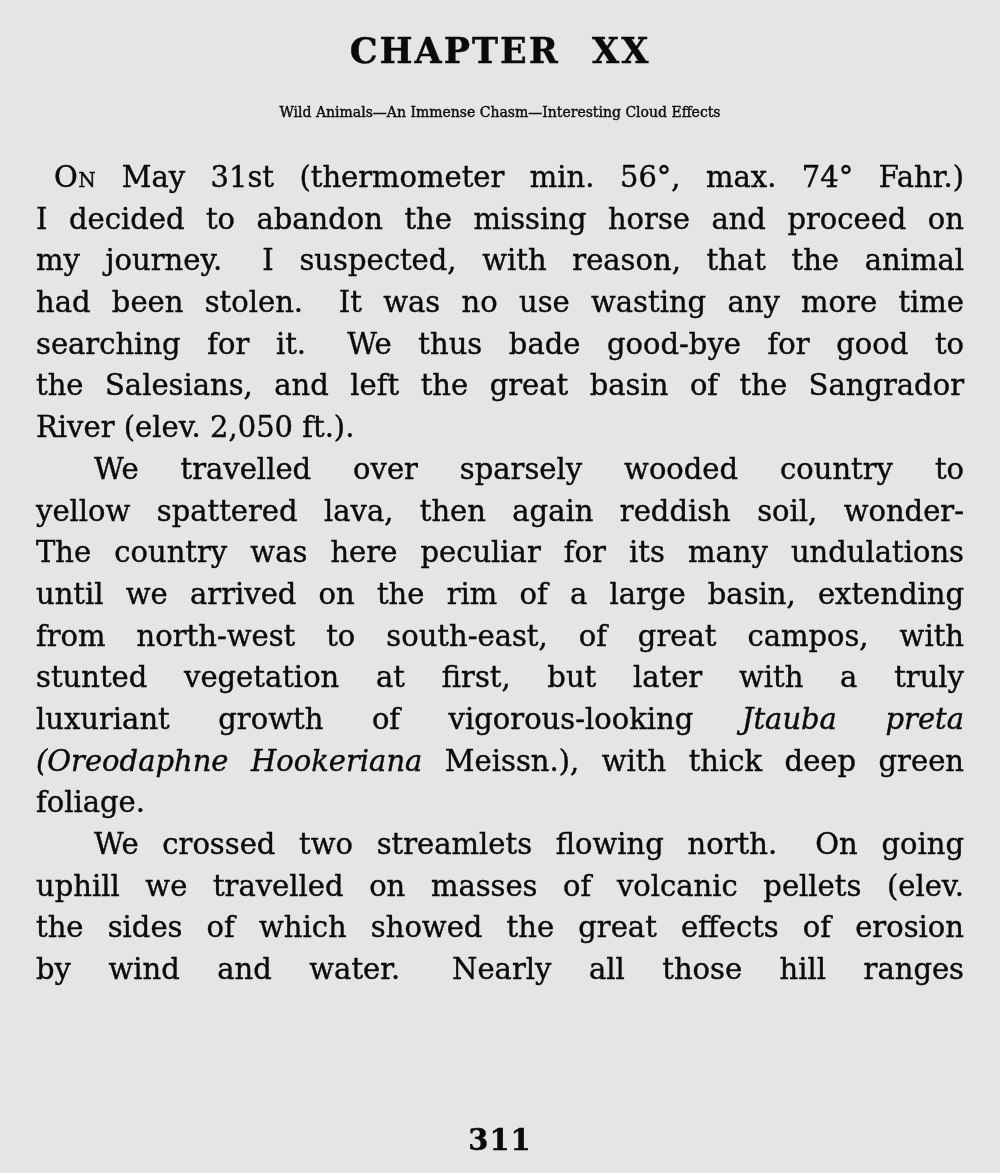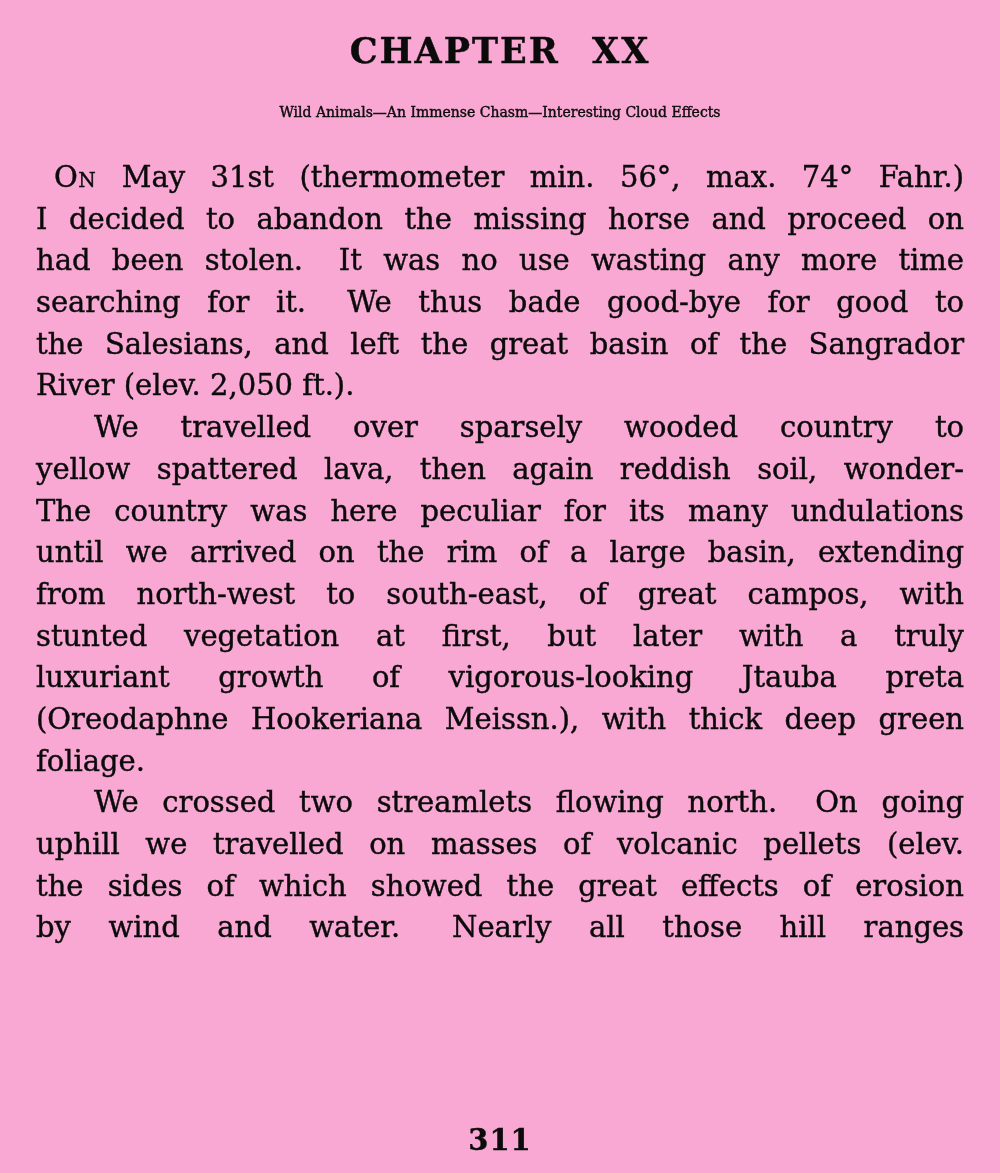--- a/index.html
+++ b/index.html
@@ -4,21 +4,21 @@
 <style>
   html, body {
     margin: 0;
     padding: 0;
     background: #ffffff;
   }
   .page {
     position: relative;
     width: 1000px;
     height: 1173px;
-    background: #f9a8d4;
+    background: #e5e5e5;
     color: #0b0b0b;
     font-family: "DejaVu Serif", "Liberation Serif", serif;
     overflow: hidden;
     -webkit-text-stroke: 0.4px currentColor;
   }
   .chapter-title {
     position: absolute;
     top: 30px;
     left: 36px;
     width: 928px;
@@ -53,20 +53,21 @@
     height: 41.7px;
     overflow: visible;
   }
   .line.last {
     text-align-last: left;
   }
   .line.indented {
     padding-left: 58px;
   }
   .it {
+    font-style: italic;
   }
   .sc {
     font-variant: small-caps;
     letter-spacing: 0.5px;
     margin-left: 18px;
   }
   .page-number {
     position: absolute;
     top: 1123px;
     left: 36px;
@@ -80,20 +81,21 @@
 </head>
 <body>
 
 <div class="page">
   <div class="chapter-title">CHAPTER XX</div>
   <div class="chapter-subtitle">Wild Animals—An Immense Chasm—Interesting Cloud Effects</div>
   <div class="body-text">
       <div>
         <div class="line"><span class="sc">On</span><span> May 31st (thermometer min. 56°, max. 74° Fahr.)</span></div>
         <div class="line"><span>I decided to abandon the missing horse and proceed on</span></div>
+        <div class="line"><span>my journey.  I suspected, with reason, that the animal</span></div>
         <div class="line"><span>had been stolen.  It was no use wasting any more time</span></div>
         <div class="line"><span>searching for it.  We thus bade good-bye for good to</span></div>
         <div class="line"><span>the Salesians, and left the great basin of the Sangrador</span></div>
         <div class="line last"><span>River (elev. 2,050 ft.).</span></div>
       </div>
       <div>
         <div class="line indented"><span>We travelled over sparsely wooded country to</span></div>
         <div class="line"><span>yellow spattered lava, then again reddish soil, wonder-</span></div>
         <div class="line"><span>The country was here peculiar for its many undulations</span></div>
         <div class="line"><span>until we arrived on the rim of a large basin, extending</span></div>

